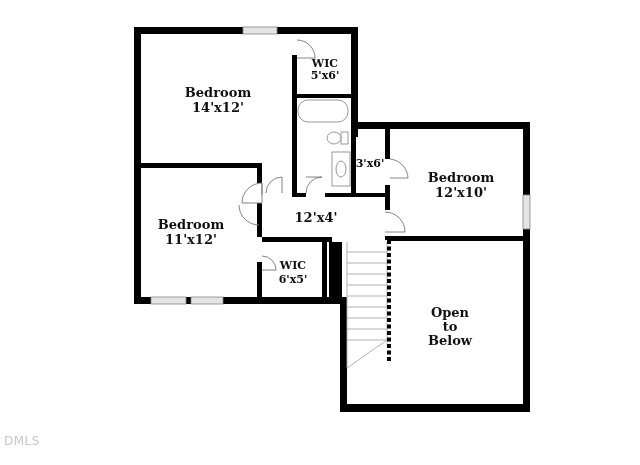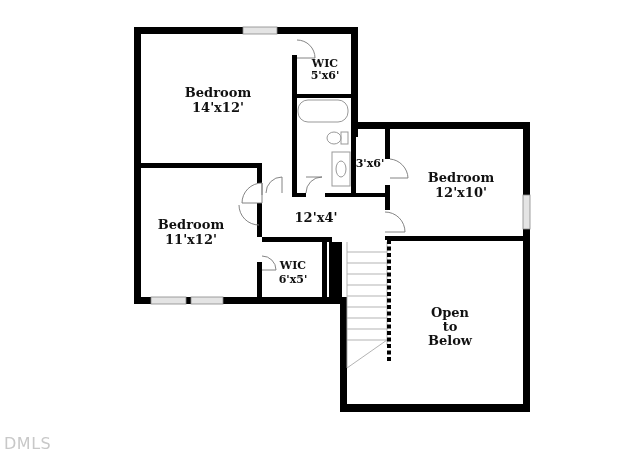--- a/index.html
+++ b/index.html
@@ -1,21 +1,21 @@
 <!DOCTYPE html>
 <html><head>
 <meta charset="utf-8">
 <style>
   html, body { margin: 0; padding: 0; background: #ffffff; }
   body { width: 640px; height: 465px; position: relative; overflow: hidden; }
   svg { position: absolute; left: 0; top: 0; }
   .lbl { font-family: "DejaVu Serif", serif; font-weight: bold; fill: #111; text-anchor: middle; }
   .lbl-lg { font-size: 13px; }
   .lbl-sm { font-size: 11px; }
-  .wm { position: absolute; left: 4px; top: 434px; font-family: "DejaVu Sans", sans-serif; font-size: 16px; color: #c8c8c8; letter-spacing: 0.5px; }
+  .wm { position: absolute; left: 4px; top: 434px; font-family: "DejaVu Sans", sans-serif; font-size: 12px; color: #c8c8c8; letter-spacing: 0.5px; }
 </style>
 </head>
 <body>
 
 <svg width="640" height="465" viewBox="0 0 640 465">
 
   <g fill="#000">
 
     <rect x="134" y="27" width="224" height="7"></rect>
     <rect x="134" y="27" width="7" height="277"></rect>

